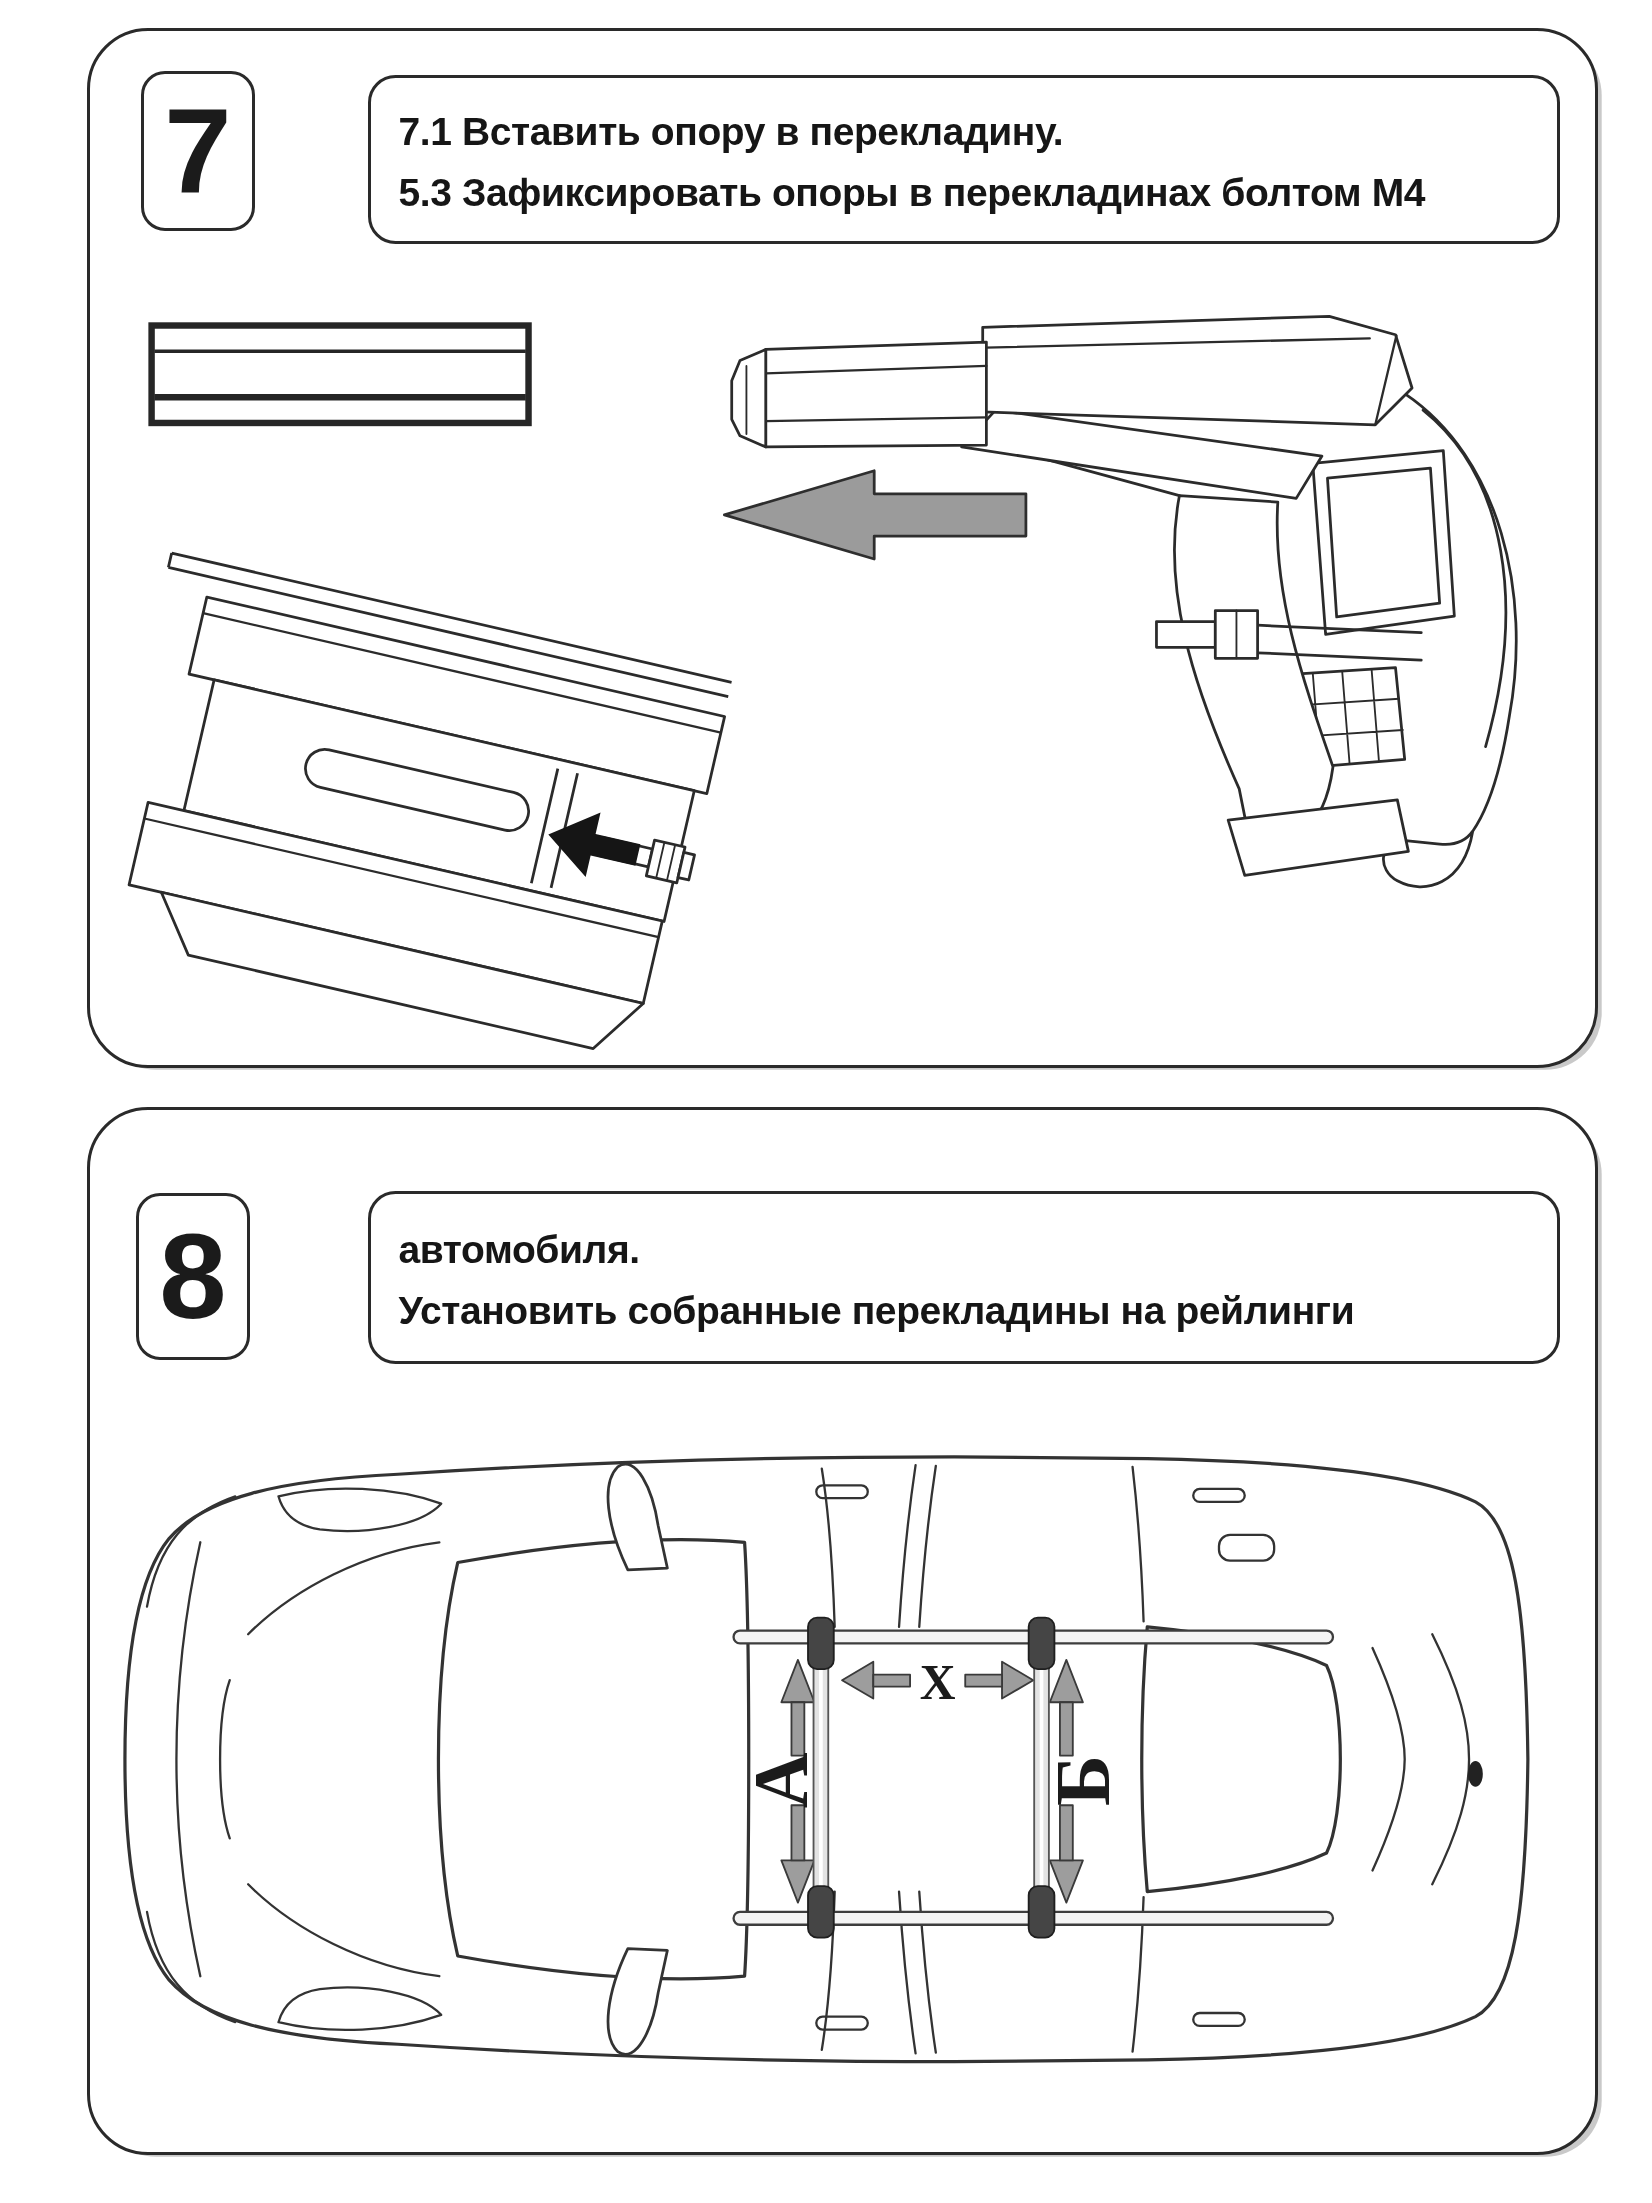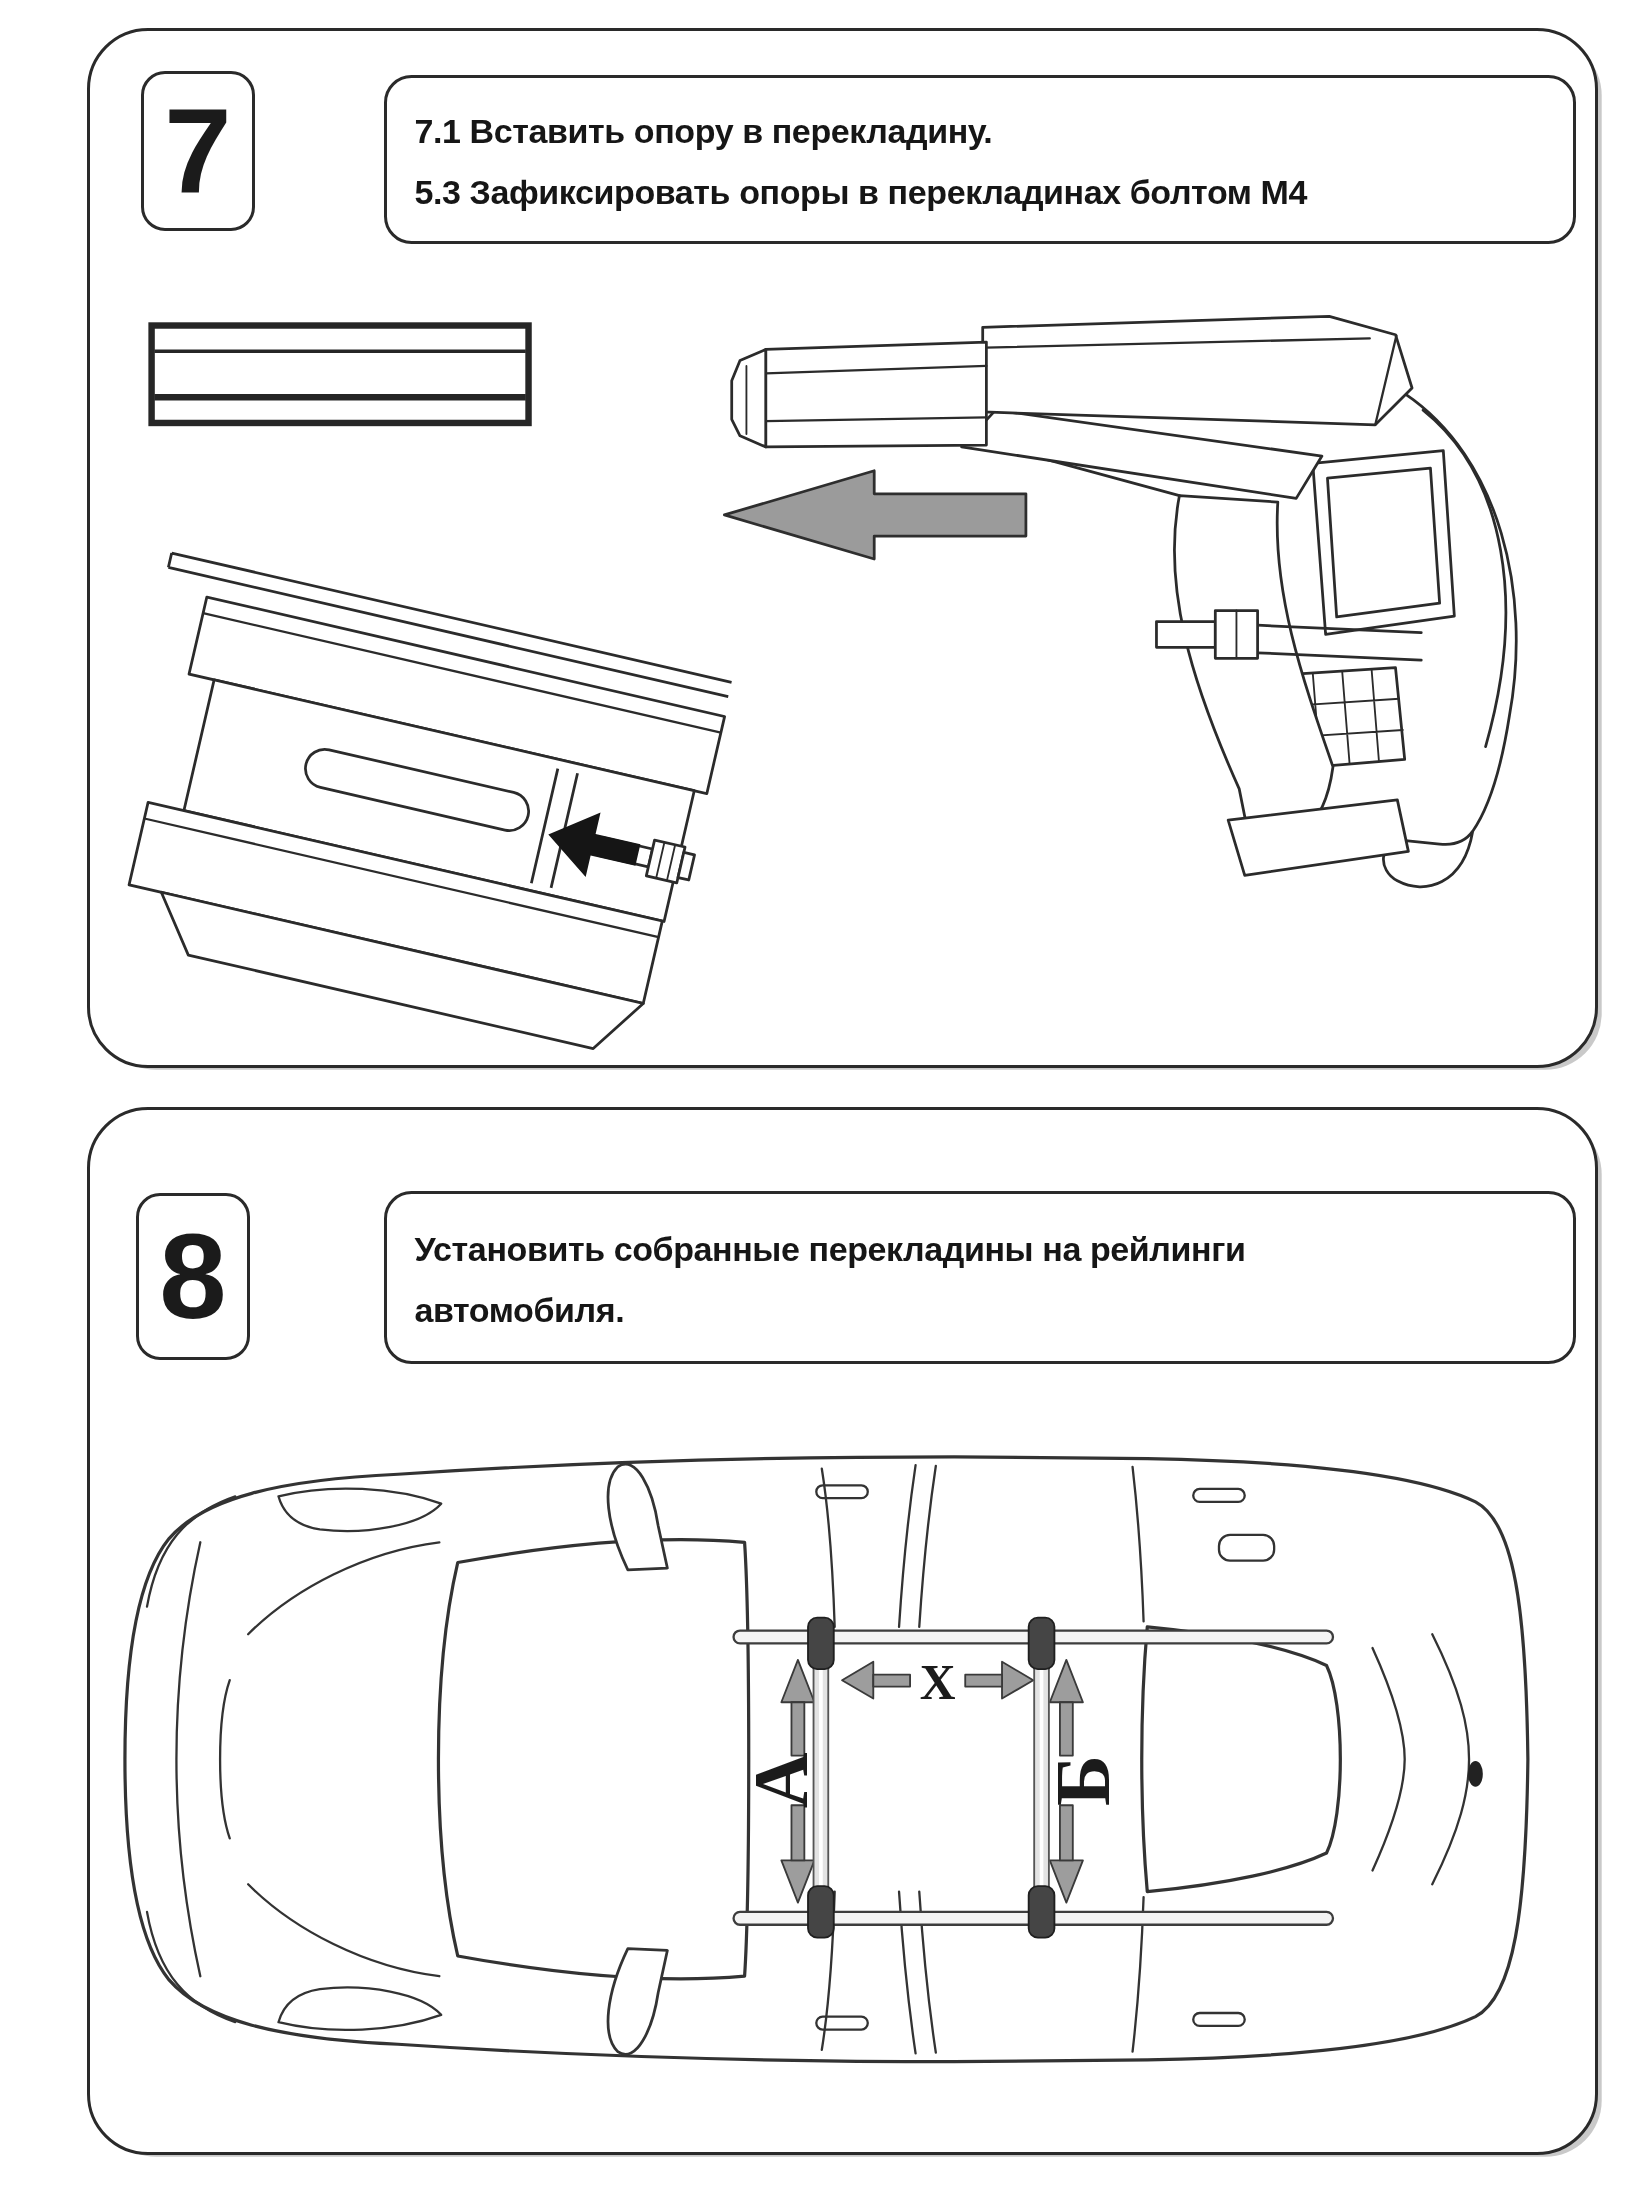--- a/index.html
+++ b/index.html
@@ -15,23 +15,23 @@
   .panel7{top:27.5px;height:1040px;}
   .panel8{top:1107px;height:1048px;}
   .numbox{
     position:absolute;box-sizing:border-box;border:3.7px solid #2a2a2a;border-radius:24px;
     display:flex;align-items:center;justify-content:center;background:#fff;
     font-size:121px;font-weight:600;line-height:1;color:#1b1b1b;
   }
   .numbox7{left:51px;top:40px;width:114px;height:160px;}
   .numbox8{left:46px;top:83px;width:114px;height:167px;}
   .textbox{
-    position:absolute;left:294px;box-sizing:border-box;border:3.7px solid #2a2a2a;border-radius:27.5px;
+    position:absolute;left:278px;box-sizing:border-box;border:3.7px solid #2a2a2a;border-radius:27.5px;
     background:#fff;display:flex;flex-direction:column;justify-content:center;
-    padding:5.5px 22px 0 27.5px;font-weight:bold;font-size:34px;line-height:61px;
+    padding:5.5px 22px 0 27.5px;font-weight:bold;font-size:39px;line-height:61px;
     letter-spacing:-0.4px;color:#161616;white-space:nowrap;
   }
   .textbox7{top:44px;width:1192px;height:169px;}
   .textbox8{top:81px;width:1192px;height:173px;}
   .illustration{position:absolute;left:0;top:0;width:100%;height:100%;}
   svg text{font-family:"Liberation Serif",serif;font-weight:bold;fill:#1b1b1b;}
 </style>
 </head>
 <body>
 
@@ -104,22 +104,22 @@
         <polygon points="498,842 548,806 548,830 598,830 598,854 548,854 548,878" fill="#151515" stroke="none"></polygon>
       </g>
     </svg>
   </section>
 
   <section class="panel panel8">
     <div class="numbox numbox8">
       <span>8</span>
     </div>
     <div class="textbox textbox8">
+      <span>автомобиля.</span>
       <span>Установить собранные перекладины на рейлинги</span>
-      <span>автомобиля.</span>
     </div>
 
     <svg class="illustration" viewBox="0 0 1637 1133">
       <g stroke="#333333" fill="none" stroke-width="3.5" stroke-linejoin="round" stroke-linecap="round">
 
         <path fill="#ffffff" d="M 38 706 C 38 592 52 508 86 466 C 124 422 205 402 335 396
                  C 560 381 760 377 940 377 L 1150 379 C 1318 382 1445 396 1507 426
                  C 1549 448 1562 542 1564 706 C 1562 870 1549 964 1507 986
                  C 1445 1016 1318 1030 1150 1033 L 940 1035 C 760 1035 560 1031 335 1016
                  C 205 1010 124 990 86 946 C 52 904 38 820 38 706 Z"></path>

